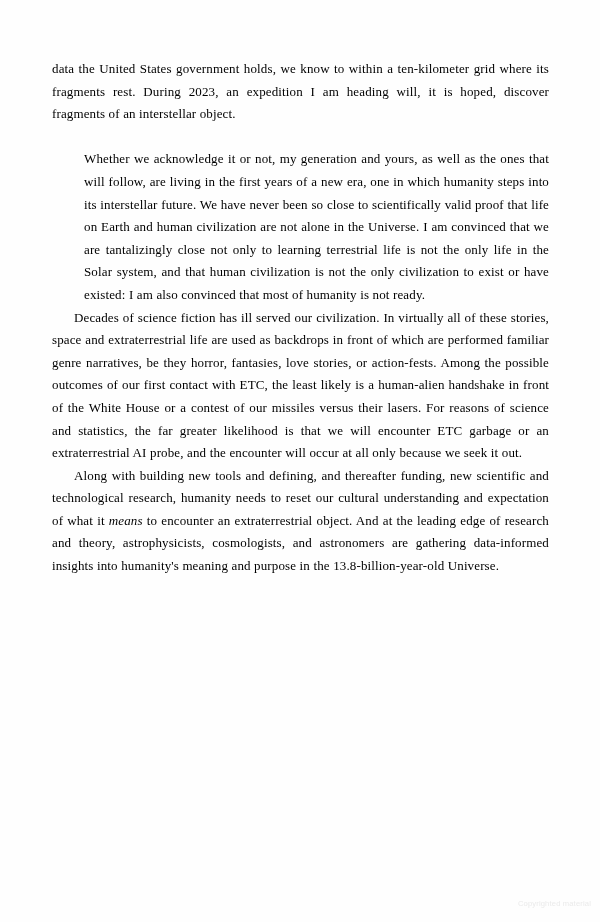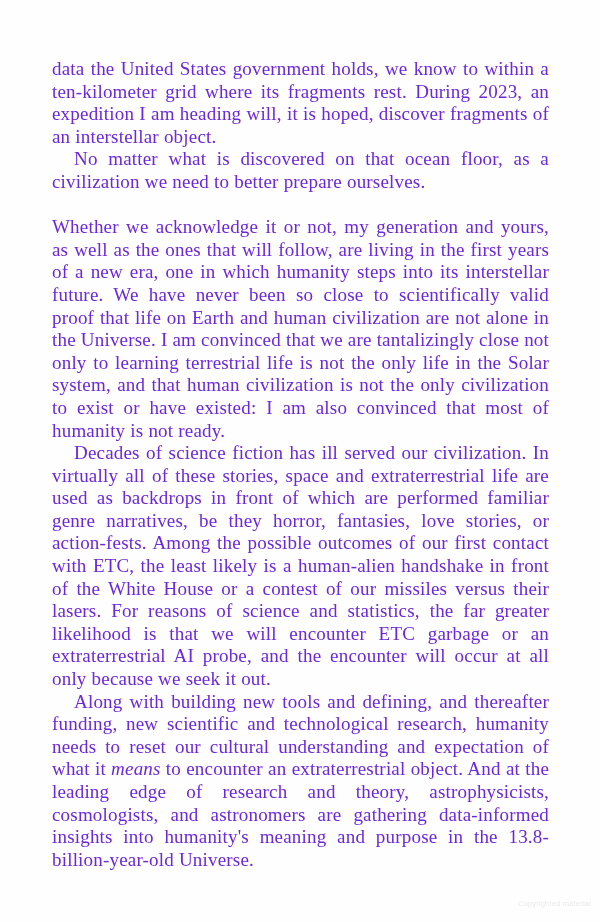--- a/index.html
+++ b/index.html
@@ -27,42 +27,43 @@
   #text-column {
     position: absolute;
     left: 52px;
     top: 58px;
     width: 497px;
   }
 
   p.para {
     margin: 0;
     padding: 0;
-    font-size: 19px;
+    font-size: 13px;
     line-height: 22.6px;
-    color: #6d28d9;
+    color: #000000;
     text-align: justify;
     text-justify: inter-word;
     -webkit-hyphens: none;
     hyphens: none;
     letter-spacing: 0.01em;
     word-spacing: 0.005em;
   }
 
   p.para.indent {
     text-indent: 22px;
   }
 
   p.para.flush {
     text-indent: 0;
   }
 
   
   p.para.section-gap {
     margin-top: 22.6px;
+    margin-left: 32px;
   }
 
   em.emph {
     font-style: italic;
     font-family: Liberation Serif, serif;
   }
 
   #copyright-watermark {
     position: absolute;
     right: 9px;
@@ -77,21 +78,20 @@
 </style>
 </head>
 <body>
 
 <div id="page">
 
   <div id="text-column">
 
     <p class="para flush">data the United States government holds, we know to within a ten-kilometer grid where its fragments rest. During 2023, an expedition I am heading will, it is hoped, discover fragments of an interstellar object.</p>
 
-    <p class="para indent">No matter what is discovered on that ocean floor, as a civilization we need to better prepare ourselves.</p>
 
     <p class="para flush section-gap">Whether we acknowledge it or not, my generation and yours, as well as the ones that will follow, are living in the first years of a new era, one in which humanity steps into its interstellar future. We have never been so close to scientifically valid proof that life on Earth and human civilization are not alone in the Universe. I am convinced that we are tantalizingly close not only to learning terrestrial life is not the only life in the Solar system, and that human civilization is not the only civilization to exist or have existed: I am also convinced that most of humanity is not ready.</p>
 
     <p class="para indent">Decades of science fiction has ill served our civilization. In virtually all of these stories, space and extraterrestrial life are used as backdrops in front of which are performed familiar genre narratives, be they horror, fantasies, love stories, or action-fests. Among the possible outcomes of our first contact with ETC, the least likely is a human-alien handshake in front of the White House or a contest of our missiles versus their lasers. For reasons of science and statistics, the far greater likelihood is that we will encounter ETC garbage or an extraterrestrial AI probe, and the encounter will occur at all only because we seek it out.</p>
 
     <p class="para indent">Along with building new tools and defining, and thereafter funding, new scientific and technological research, humanity needs to reset our cultural understanding and expectation of what it <em class="emph">means</em> to encounter an extraterrestrial object. And at the leading edge of research and theory, astrophysicists, cosmologists, and astronomers are gathering data-informed insights into humanity's meaning and purpose in the 13.8-billion-year-old Universe.</p>
 
   </div>
 
   <div id="copyright-watermark">Copyrighted material</div>

